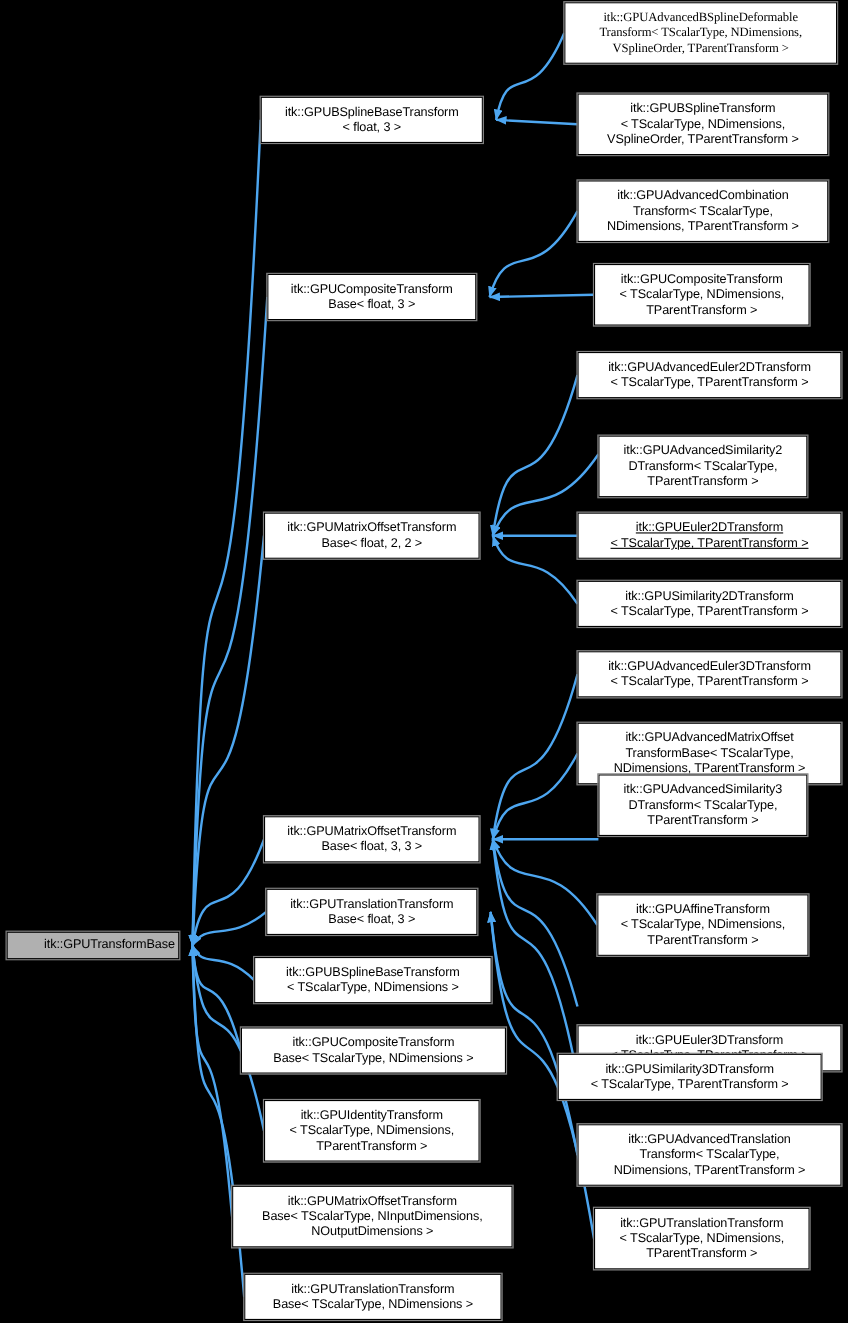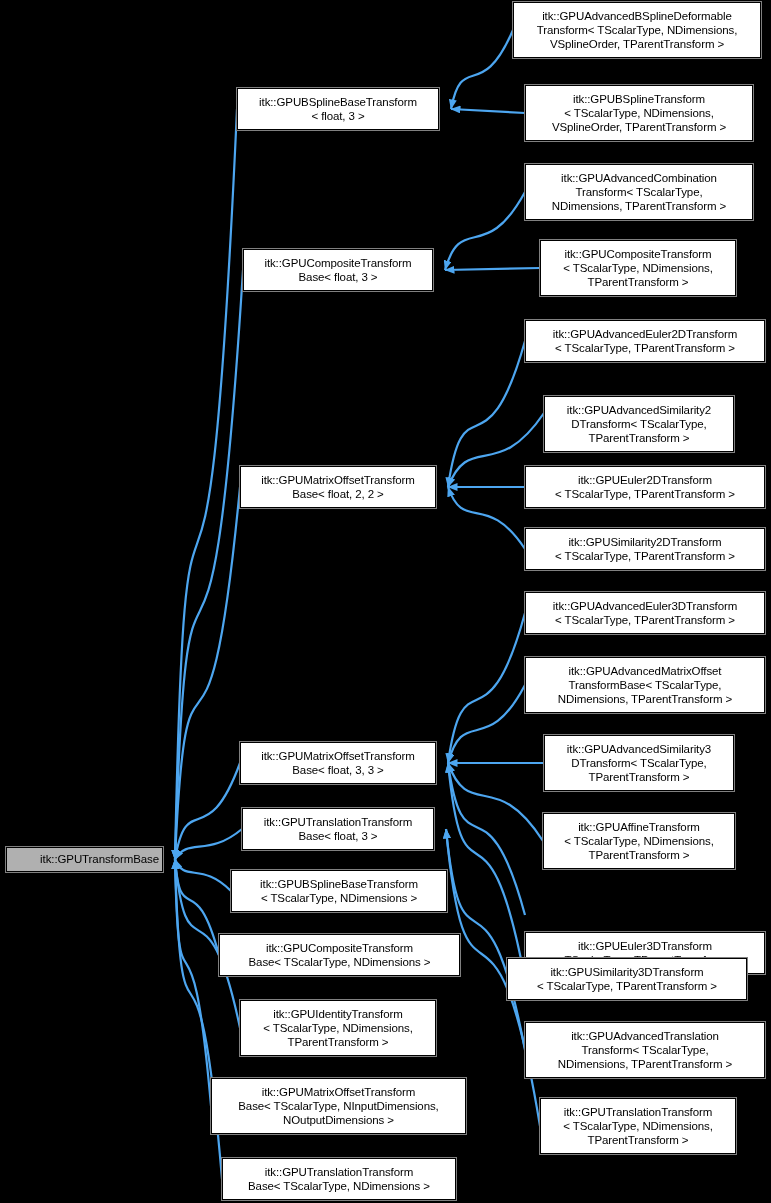--- a/index.html
+++ b/index.html
@@ -70,47 +70,47 @@
       <div class="node" style="left: 219px; top: 934px; width: 241px; height: 42px;"><span>itk::GPUCompositeTransform
 Base&lt; TScalarType, NDimensions &gt;</span></div>
       <div class="node" style="left: 240px; top: 1000px; width: 196px; height: 56px;"><span>itk::GPUIdentityTransform
 &lt; TScalarType, NDimensions,
 TParentTransform &gt;</span></div>
       <div class="node" style="left: 211px; top: 1078px; width: 255px; height: 56px;"><span>itk::GPUMatrixOffsetTransform
 Base&lt; TScalarType, NInputDimensions,
 NOutputDimensions &gt;</span></div>
       <div class="node" style="left: 222px; top: 1158px; width: 234px; height: 42px;"><span>itk::GPUTranslationTransform
 Base&lt; TScalarType, NDimensions &gt;</span></div>
-      <div class="node" style="left: 513px; top: 2px; width: 248px; height: 56px;"><span>itk::GPUAdvancedBSplineDeformable
+      <div class="node" style="left: 513px; top: 2px; width: 248px; height: 56px; font-family: Liberation Serif, serif;"><span>itk::GPUAdvancedBSplineDeformable
 Transform&lt; TScalarType, NDimensions,
 VSplineOrder, TParentTransform &gt;</span></div>
       <div class="node" style="left: 525px; top: 85px; width: 228px; height: 56px;"><span>itk::GPUBSplineTransform
 &lt; TScalarType, NDimensions,
 VSplineOrder, TParentTransform &gt;</span></div>
       <div class="node" style="left: 525px; top: 164px; width: 228px; height: 56px;"><span>itk::GPUAdvancedCombination
 Transform&lt; TScalarType,
 NDimensions, TParentTransform &gt;</span></div>
       <div class="node" style="left: 540px; top: 240px; width: 196px; height: 56px;"><span>itk::GPUCompositeTransform
 &lt; TScalarType, NDimensions,
 TParentTransform &gt;</span></div>
       <div class="node" style="left: 525px; top: 320px; width: 240px; height: 42px; text-align: center;"><span>itk::GPUAdvancedEuler2DTransform
 &lt; TScalarType, TParentTransform &gt;</span></div>
       <div class="node" style="left: 544px; top: 385px; width: 190px; height: 56px; margin-top: 11px;"><span>itk::GPUAdvancedSimilarity2
 DTransform&lt; TScalarType,
 TParentTransform &gt;</span></div>
-      <div class="node" style="left: 525px; top: 466px; width: 240px; height: 42px;"><span>itk::GPUEuler2DTransform
+      <div class="node" style="left: 525px; top: 466px; width: 240px; height: 42px; text-decoration: underline;"><span>itk::GPUEuler2DTransform
 &lt; TScalarType, TParentTransform &gt;</span></div>
       <div class="node" style="left: 525px; top: 528px; width: 240px; height: 42px;"><span>itk::GPUSimilarity2DTransform
 &lt; TScalarType, TParentTransform &gt;</span></div>
       <div class="node" style="left: 525px; top: 592px; width: 240px; height: 42px;"><span>itk::GPUAdvancedEuler3DTransform
 &lt; TScalarType, TParentTransform &gt;</span></div>
       <div class="node" style="left: 525px; top: 657px; width: 240px; height: 56px;"><span>itk::GPUAdvancedMatrixOffset
 TransformBase&lt; TScalarType,
 NDimensions, TParentTransform &gt;</span></div>
-      <div class="node" style="left: 544px; top: 735px; width: 190px; height: 56px;"><span>itk::GPUAdvancedSimilarity3
+      <div class="node" style="left: 544px; top: 704px; width: 190px; height: 56px;"><span>itk::GPUAdvancedSimilarity3
 DTransform&lt; TScalarType,
 TParentTransform &gt;</span></div>
       <div class="node" style="left: 543px; top: 813px; width: 192px; height: 56px;"><span>itk::GPUAffineTransform
 &lt; TScalarType, NDimensions,
 TParentTransform &gt;</span></div>
       <div class="node" style="left: 525px; top: 932px; width: 240px; height: 42px;"><span>itk::GPUEuler3DTransform
 &lt; TScalarType, TParentTransform &gt;</span></div>
       <div class="node" style="left: 507px; top: 958px; width: 240px; height: 42px; justify-content: center;"><span>itk::GPUSimilarity3DTransform
 &lt; TScalarType, TParentTransform &gt;</span></div>
       <div class="node" style="left: 525px; top: 1022px; width: 240px; height: 56px;"><span>itk::GPUAdvancedTranslation

